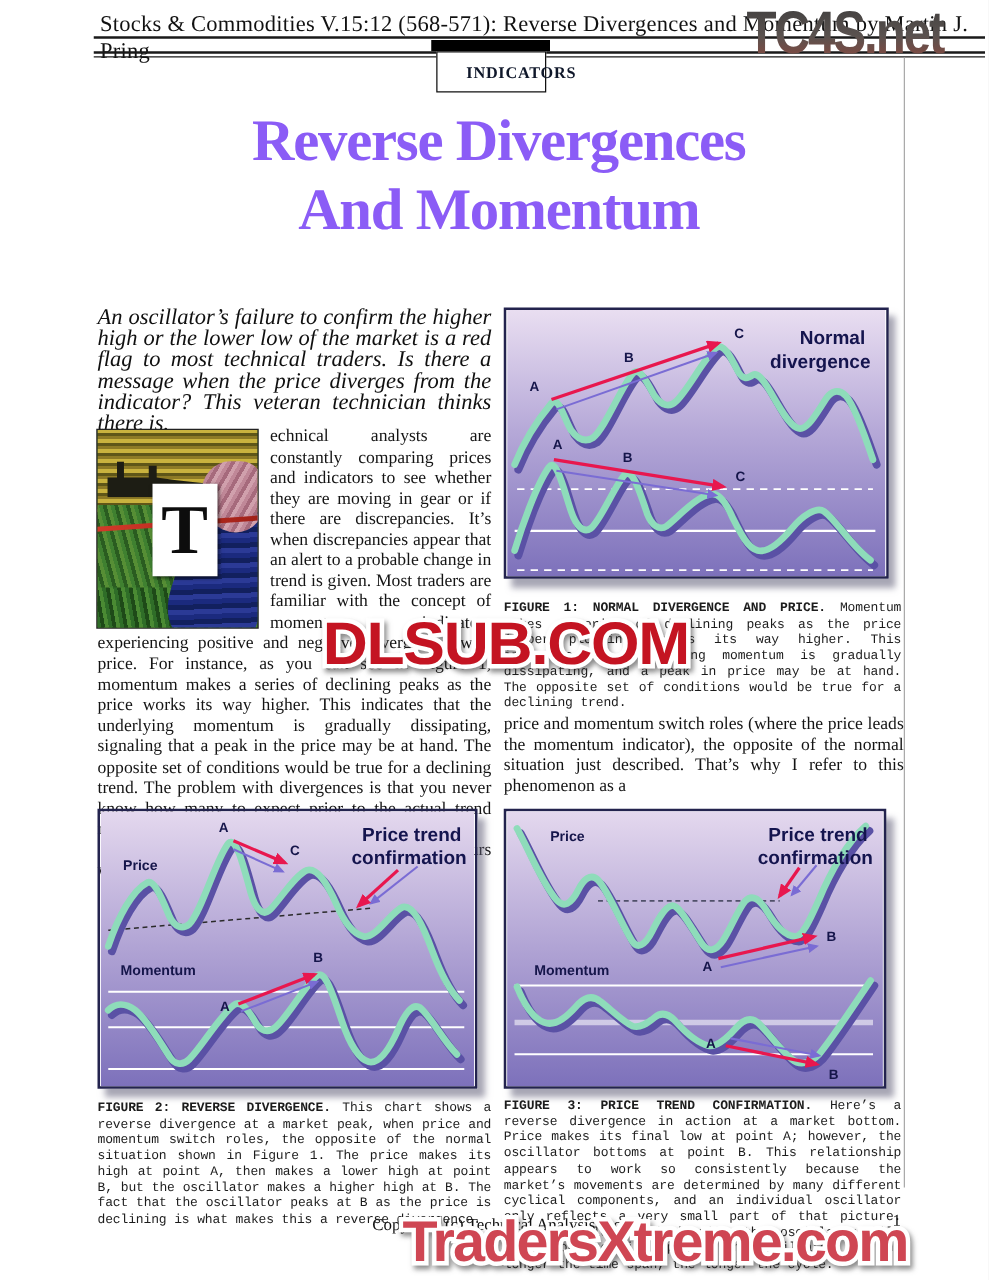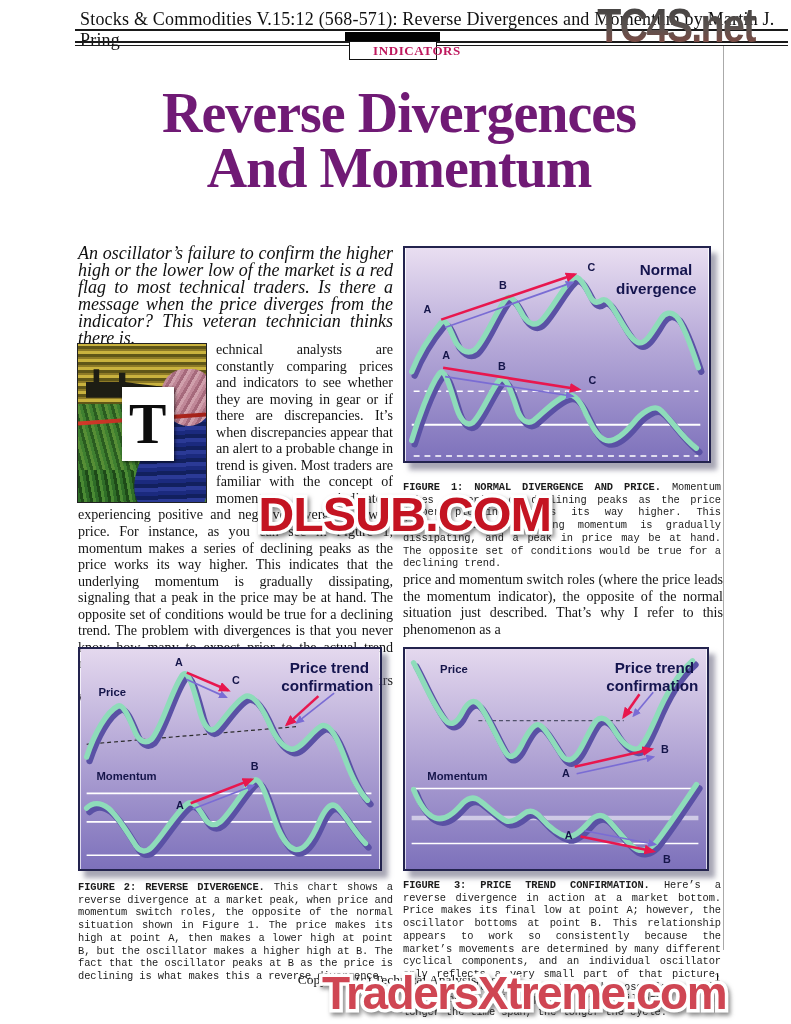--- a/index.html
+++ b/index.html
@@ -6,29 +6,29 @@
   body { background:#e9e9e9; font-family:"Liberation Serif", serif; }
   .page { position:relative; width:791px; height:1024px; background:#ffffff; overflow:hidden; margin:0 auto; }
 
   
   .citation { position:absolute; left:80px; top:9px; font-size:18px; color:#111; letter-spacing:.2px; }
   .hrule { position:absolute; background:#1a1a1a; height:1.6px; }
   .rule-a { left:75px; top:29px; width:713px; }
   .rule-b { left:75px; top:41px; width:713px; }
   .rule-c { left:75px; top:44.5px; width:713px; }
   .ind-bar { position:absolute; left:345px; top:32px; width:95px; height:9px; background:#000; }
-  .ind-box { position:absolute; left:349px; top:41px; width:88px; height:19px; background:#fff;
+  .ind-box { position:absolute; left:349px; top:41px; width:88px; height:33px; background:#fff;
              border:1.6px solid #111; display:flex; align-items:center; justify-content:center;
-             font-weight:bold; font-size:13px; letter-spacing:.6px; color:#be185d;padding-left:48px; }
+             font-weight:bold; font-size:13px; letter-spacing:.6px; color:#0f172a;padding-left:48px; }
   .wm-top { position:absolute; right:1px; top:0px; }
   .vrule { position:absolute; left:723px; top:46px; width:1.4px; height:904px; background:#aaa; }
 
   
   .title { position:absolute; left:75px; top:86px; width:648px; text-align:center;
-           font-weight:bold; font-size:56px; line-height:55px; color:#701a75; letter-spacing:-1px; }
+           font-weight:bold; font-size:47px; line-height:55px; color:#8b5cf6; letter-spacing:-1px; }
 
   
   .standfirst { position:absolute; left:78px; top:245px; width:315px; font-style:italic;
                 font-size:18px; line-height:16.9px; text-align:justify; color:#101010; }
   .byline-block { position:absolute; left:78px; top:315px; width:315px;
                   border-top:1.6px solid #111; border-bottom:1.6px solid #111; }
   .byline { text-align:center; font-weight:bold; font-style:italic; font-size:14.5px; padding:2px 0 3px; color:#101010; }
 
   
   .bodycol { position:absolute; left:78px; top:341px; width:315px; font-size:14.1px; line-height:16.55px;

